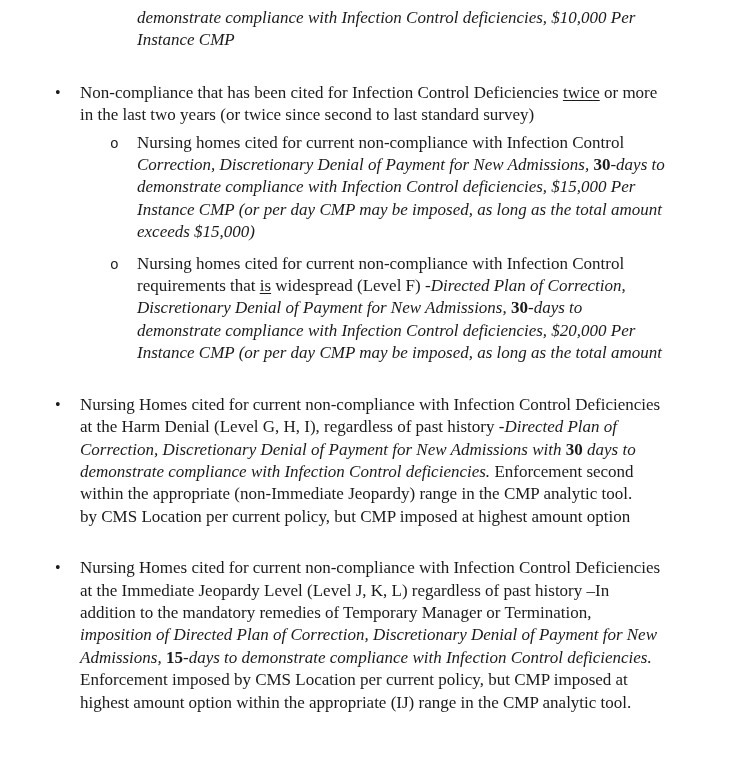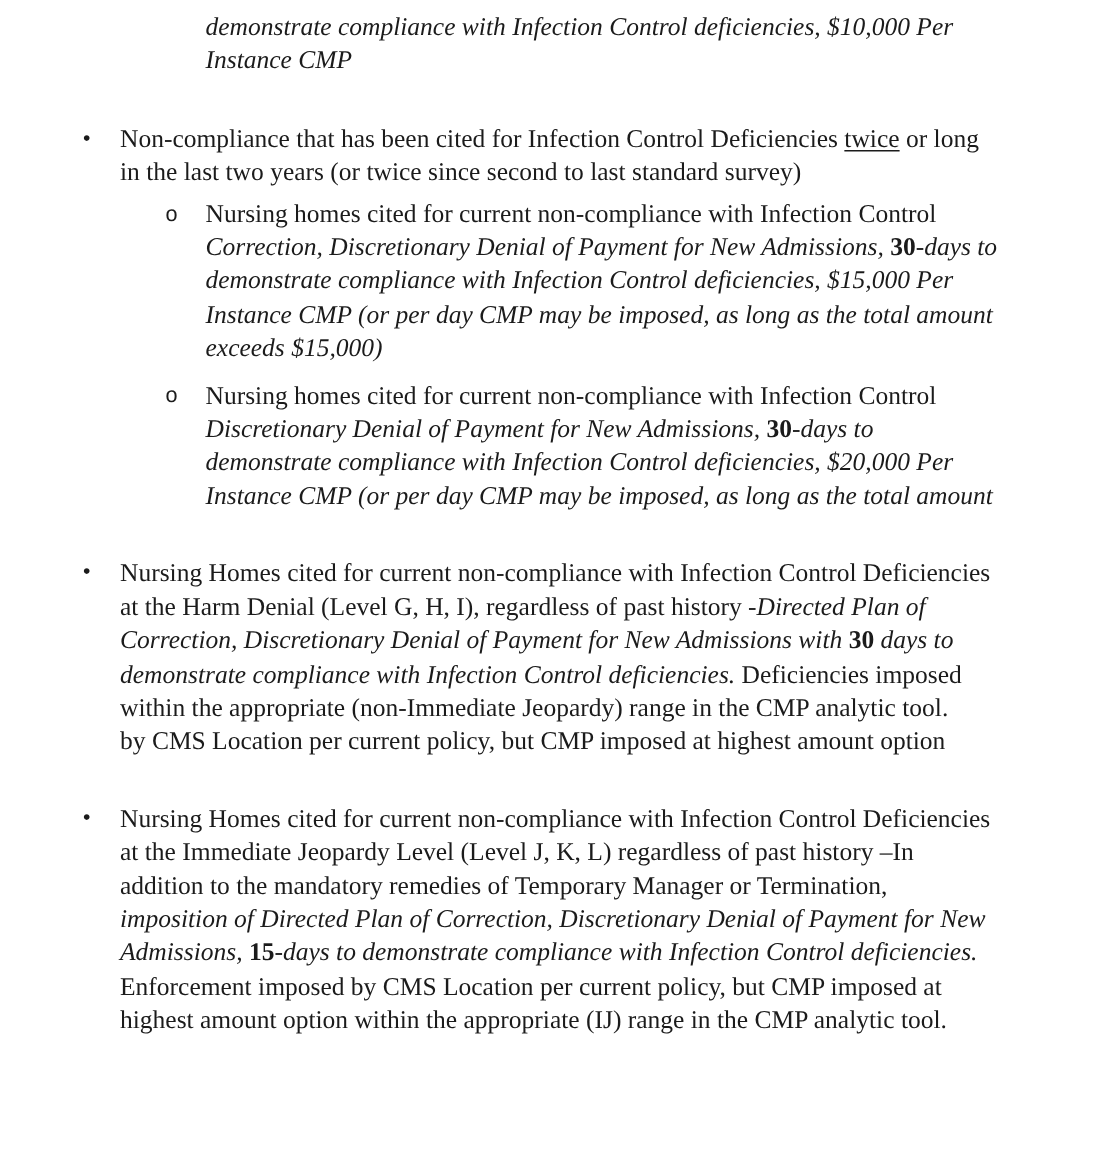--- a/index.html
+++ b/index.html
@@ -45,53 +45,54 @@
   <div class="block continuation">
     <div class="text">
         <div class="line"><span class="run italic">demonstrate compliance with Infection Control deficiencies, $10,000 Per</span></div>
         <div class="line"><span class="run italic">Instance CMP</span></div>
       </div>
   </div>
 
   <div class="block level-1 mt-bullet">
     <span class="marker">•</span>
     <div class="text">
-        <div class="line"><span class="run roman">Non-compliance that has been cited for Infection Control Deficiencies </span><span class="run underline">twice</span><span class="run roman"> or long</span></div>
+        <div class="line"><span class="run roman">Non-compliance that has been cited for Infection Control Deficiencies </span><span class="run underline">twice</span><span class="run roman"> or more</span></div>
         <div class="line"><span class="run roman">in the last two years (or twice since second to last standard survey)</span></div>
       </div>
   </div>
 
   <div class="block level-2 mt-sub-first">
     <span class="marker">o</span>
     <div class="text">
         <div class="line"><span class="run roman">Nursing homes cited for current non-compliance with Infection Control</span></div>
         <div class="line"><span class="run italic">Correction, Discretionary Denial of Payment for New Admissions, </span><span class="run bolditalic">30</span><span class="run italic">-days to</span></div>
         <div class="line"><span class="run italic">demonstrate compliance with Infection Control deficiencies, $15,000 Per</span></div>
         <div class="line"><span class="run italic">Instance CMP (or per day CMP may be imposed, as long as the total amount</span></div>
         <div class="line"><span class="run italic">exceeds $15,000)</span></div>
       </div>
   </div>
 
   <div class="block level-2 mt-sub-next">
     <span class="marker">o</span>
     <div class="text">
         <div class="line"><span class="run roman">Nursing homes cited for current non-compliance with Infection Control</span></div>
+        <div class="line"><span class="run roman">requirements that </span><span class="run underline">is</span><span class="run roman"> widespread (Level F) </span><span class="run italic">-Directed Plan of Correction,</span></div>
         <div class="line"><span class="run italic">Discretionary Denial of Payment for New Admissions, </span><span class="run bolditalic">30</span><span class="run italic">-days to</span></div>
         <div class="line"><span class="run italic">demonstrate compliance with Infection Control deficiencies, $20,000 Per</span></div>
         <div class="line"><span class="run italic">Instance CMP (or per day CMP may be imposed, as long as the total amount</span></div>
       </div>
   </div>
 
   <div class="block level-1 mt-bullet-2">
     <span class="marker">•</span>
     <div class="text">
         <div class="line"><span class="run roman">Nursing Homes cited for current non-compliance with Infection Control Deficiencies</span></div>
         <div class="line"><span class="run roman">at the Harm Denial (Level G, H, I), regardless of past history </span><span class="run italic">-Directed Plan of</span></div>
         <div class="line"><span class="run italic">Correction, Discretionary Denial of Payment for New Admissions with </span><span class="run bolditalic">30</span><span class="run italic"> days to</span></div>
-        <div class="line"><span class="run italic">demonstrate compliance with Infection Control deficiencies.</span><span class="run roman"> Deficiencies imposed</span></div>
+        <div class="line"><span class="run italic">demonstrate compliance with Infection Control deficiencies.</span><span class="run roman"> Enforcement second</span></div>
         <div class="line"><span class="run roman">within the appropriate (non-Immediate Jeopardy) range in the CMP analytic tool.</span></div>
         <div class="line"><span class="run roman">by CMS Location per current policy, but CMP imposed at highest amount option</span></div>
       </div>
   </div>
 
   <div class="block level-1 mt-bullet-3">
     <span class="marker">•</span>
     <div class="text">
         <div class="line"><span class="run roman">Nursing Homes cited for current non-compliance with Infection Control Deficiencies</span></div>
         <div class="line"><span class="run roman">at the Immediate Jeopardy Level (Level J, K, L) regardless of past history –In</span></div>

